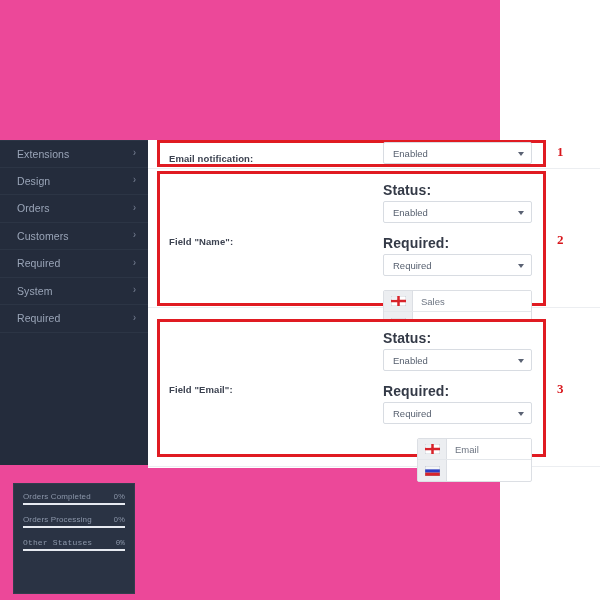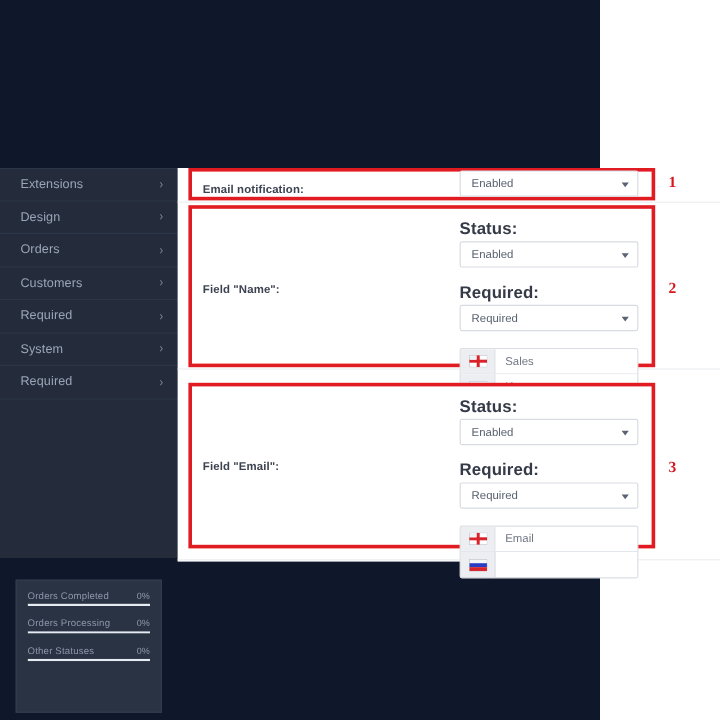--- a/index.html
+++ b/index.html
@@ -9,21 +9,21 @@
     height: 600px;
     background: #ffffff;
     font-family: "Liberation Sans", sans-serif;
     overflow: hidden;
   }
 
   #app {
     position: relative;
     width: 500px;
     height: 600px;
-    background: #0f172a;
+    background: #ec4899;
   }
 
   
   #sidebar {
     position: absolute;
     left: 0;
     top: 140px;
     width: 148px;
     height: 325px;
     background: #242c3c;
@@ -53,21 +53,21 @@
   #stats {
     position: absolute;
     left: 13px;
     top: 343px;
     width: 122px;
     background: #2a3344;
     border: 1px solid #333c4e;
     padding: 8px 9px 26px 9px;
   }
   .stat-row { margin-bottom: 2px; }
-  .stat-row:last-child { margin-bottom: 16px; }
+  .stat-row:last-child { margin-bottom: 16px; font-family: Liberation Mono, monospace; }
   .stat-head {
     display: flex;
     justify-content: space-between;
     align-items: baseline;
     color: #8c97aa;
     font-size: 8px;
     letter-spacing: 0.15px;
     margin-bottom: 2px;
   }
   .stat-pct { color: #8c97aa; font-size: 7.5px; }
@@ -354,21 +354,21 @@
             <span>Enabled</span>
             <span class="caret"></span>
           </div>
 
           <div class="sub-label" style="margin-top:12px;">Required:</div>
           <div class="select">
             <span>Required</span>
             <span class="caret"></span>
           </div>
 
-          <div class="igroup" style="margin-top:14px;">
+          <div class="igroup" style="margin-top:14px;margin-left:34px;">
             <div class="igroup-row">
               <div class="flag-cell">
                 <svg class="flag" viewBox="0 0 30 20">
                   <rect x="0" y="0" width="30" height="20" fill="#ffffff"></rect>
                   <rect x="0" y="0" width="30" height="20" fill="none" stroke="#9aa3b0" stroke-width="1"></rect>
                   <rect x="12.5" y="0" width="5" height="20" fill="#d8232a"></rect>
                   <rect x="0" y="7.5" width="30" height="5" fill="#d8232a"></rect>
                   <rect x="1.5" y="1.5" width="10" height="6" fill="#eef1f5"></rect>
                 </svg>
               </div>

